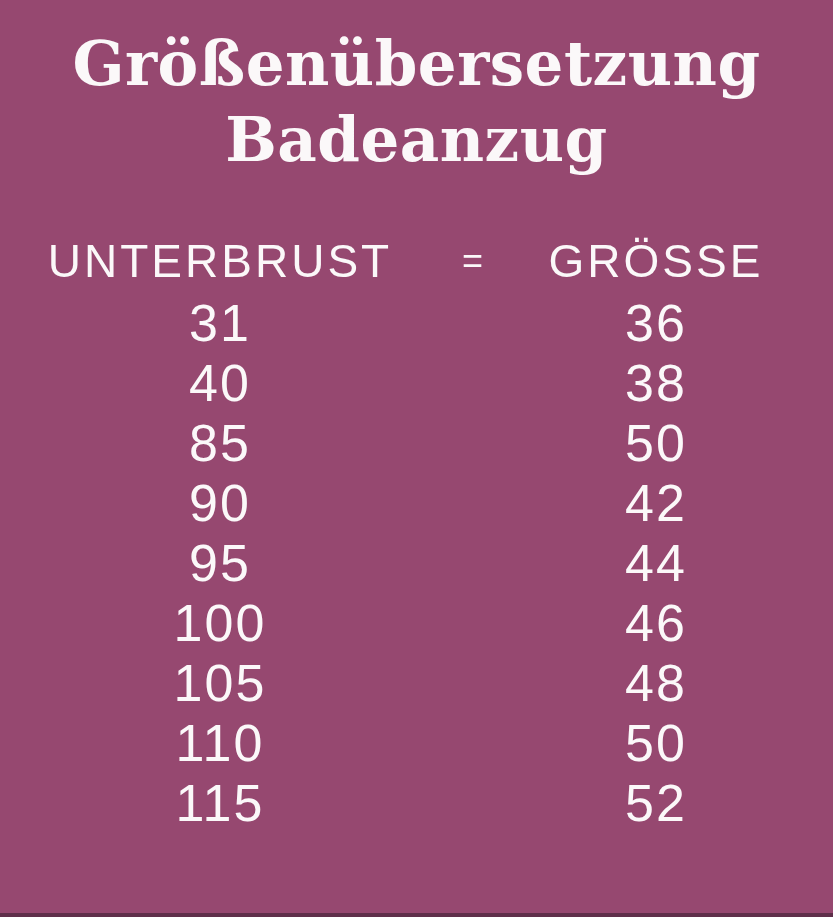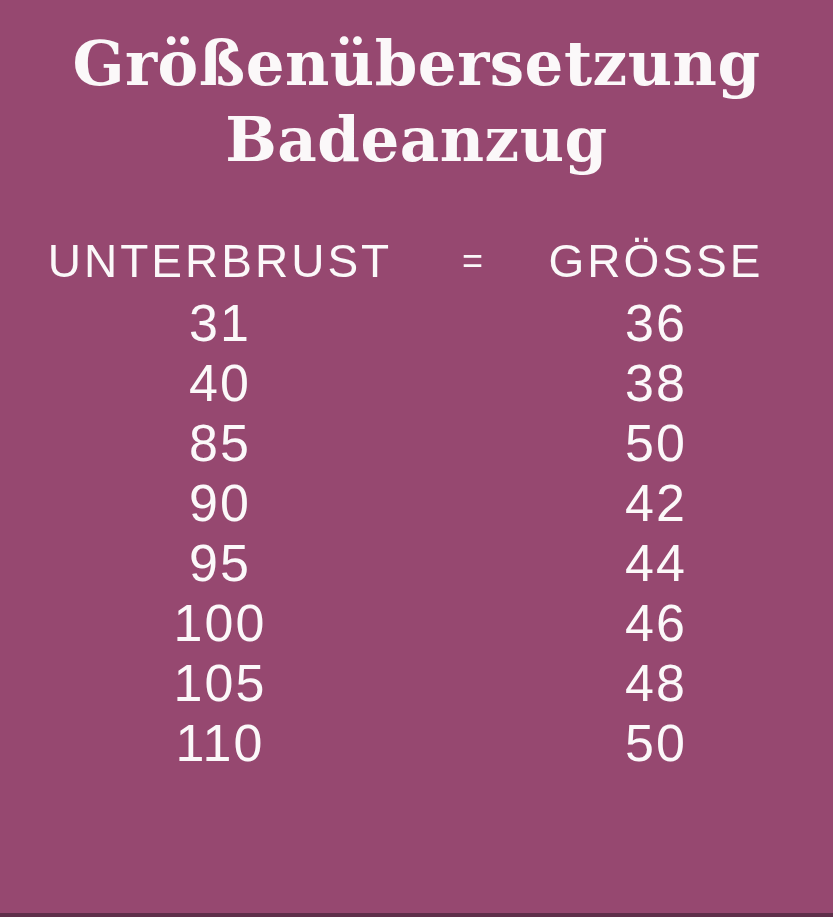--- a/index.html
+++ b/index.html
@@ -116,16 +116,21 @@
       <div class="trow data">
         <div class="cell left">105</div>
         <div class="cell eq"></div>
         <div class="cell right">48</div>
       </div>
       <div class="trow data">
         <div class="cell left">110</div>
         <div class="cell eq"></div>
         <div class="cell right">50</div>
       </div>
+      <div class="trow data">
+        <div class="cell left">115</div>
+        <div class="cell eq"></div>
+        <div class="cell right">52</div>
+      </div>
     </div>
 </div>
 
 <div class="bottom-strip" style="background: rgb(95, 47, 74);"></div>
 
 </body></html>

